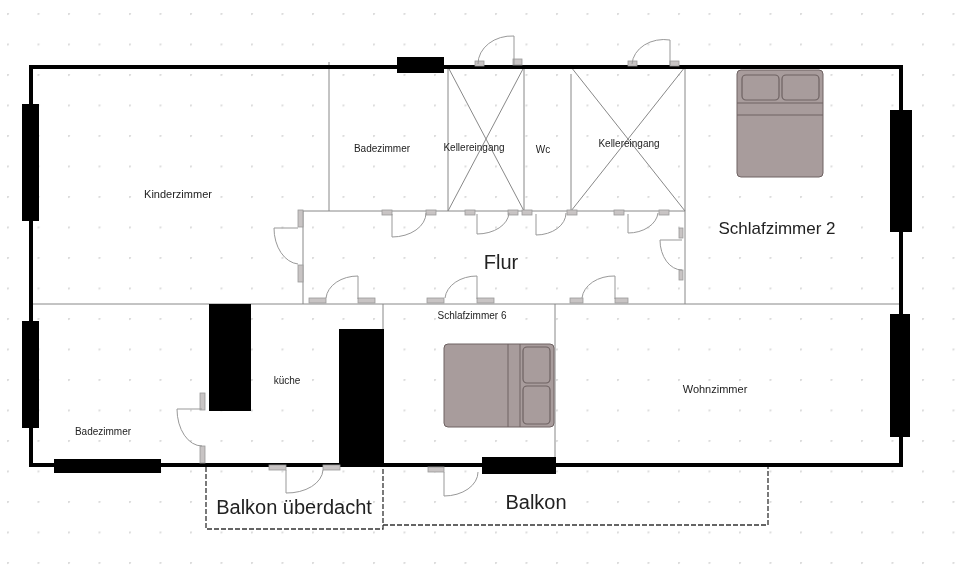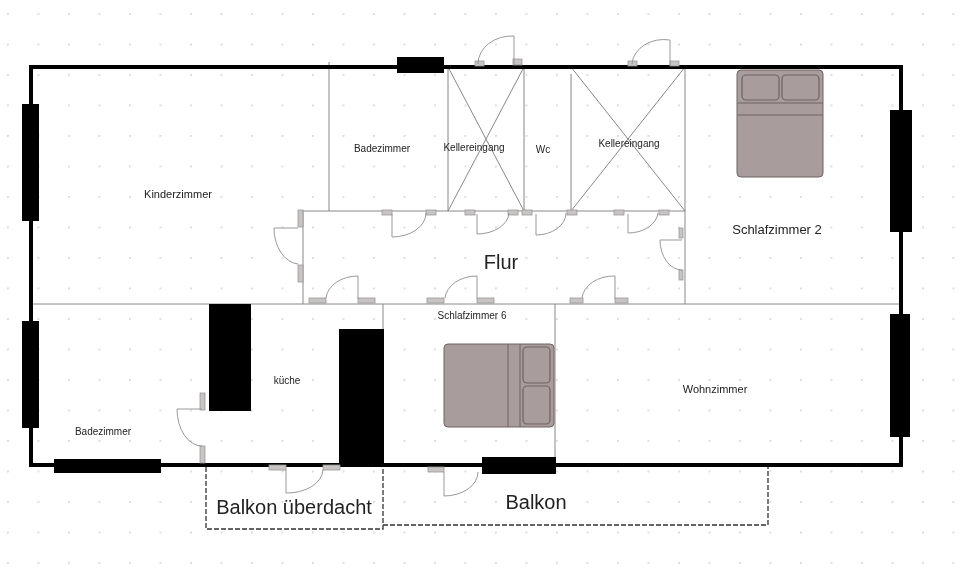--- a/index.html
+++ b/index.html
@@ -1,21 +1,21 @@
 <!DOCTYPE html>
 <html><head>
 <meta charset="utf-8">
 <style>
   html,body{margin:0;padding:0;background:#fff;}
   body{width:960px;height:585px;overflow:hidden;position:relative;font-family:"Liberation Sans",sans-serif;}
   #plan{position:absolute;left:0;top:0;width:960px;height:585px;}
   .lbl{position:absolute;color:#222;white-space:nowrap;transform:translate(-50%,-50%);font-family:"Liberation Sans",sans-serif;}
   .s9{font-size:10px;}
   .s11{font-size:11px;}
-  .s13{font-size:13px;}
+  .s13{font-size:17px;}
   .s16{font-size:20px;}
 </style>
 </head>
 <body>
 
 <svg id="plan" viewBox="0 0 960 585" xmlns="http://www.w3.org/2000/svg">
   <defs>
     <pattern id="dots" x="7" y="13" width="30.5" height="30.5" patternUnits="userSpaceOnUse">
       <circle cx="0" cy="0" r="2.2" fill="#dcdcdc"></circle>
     </pattern>

